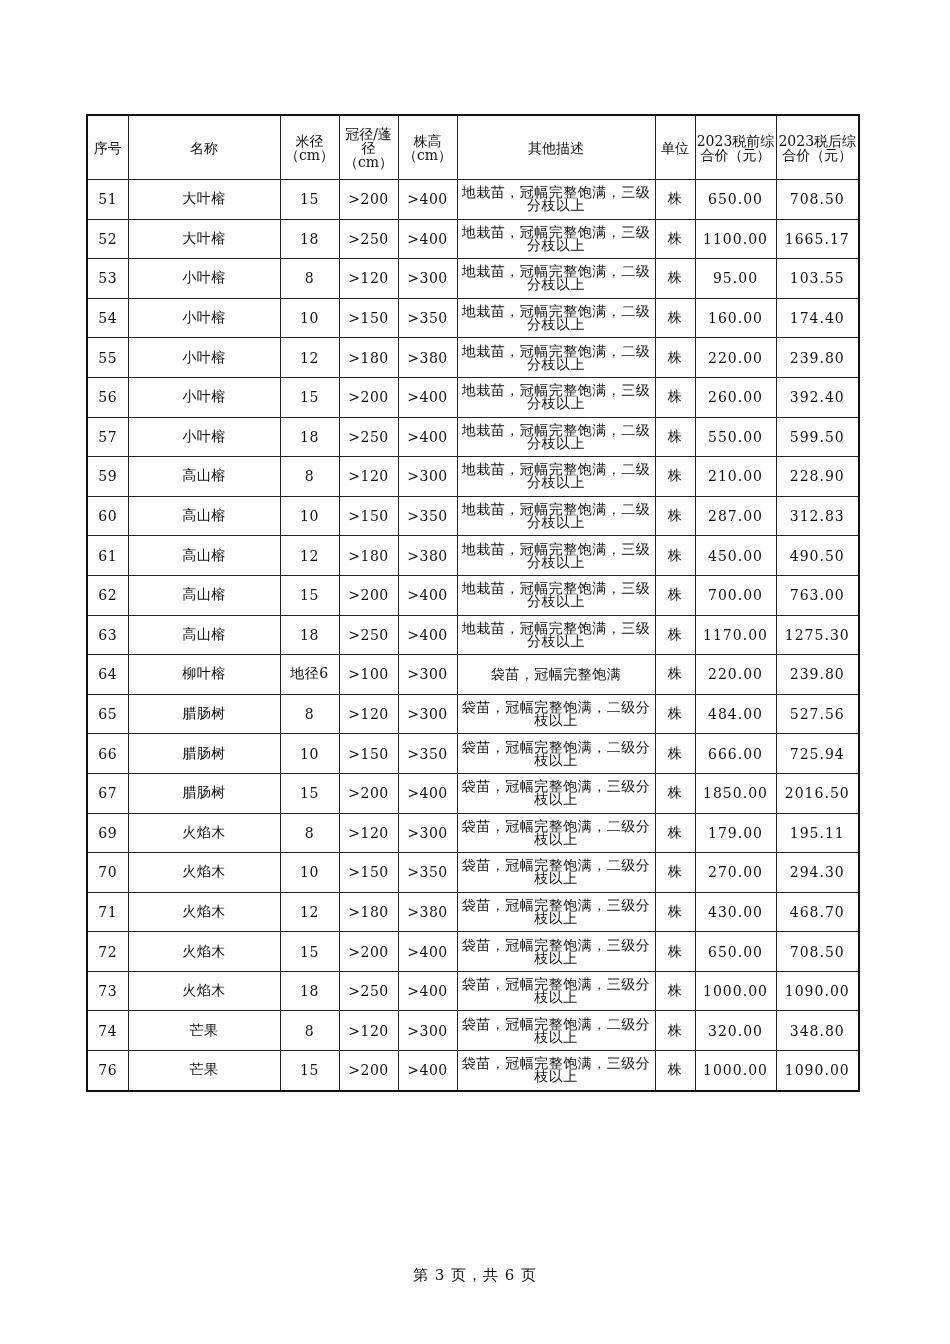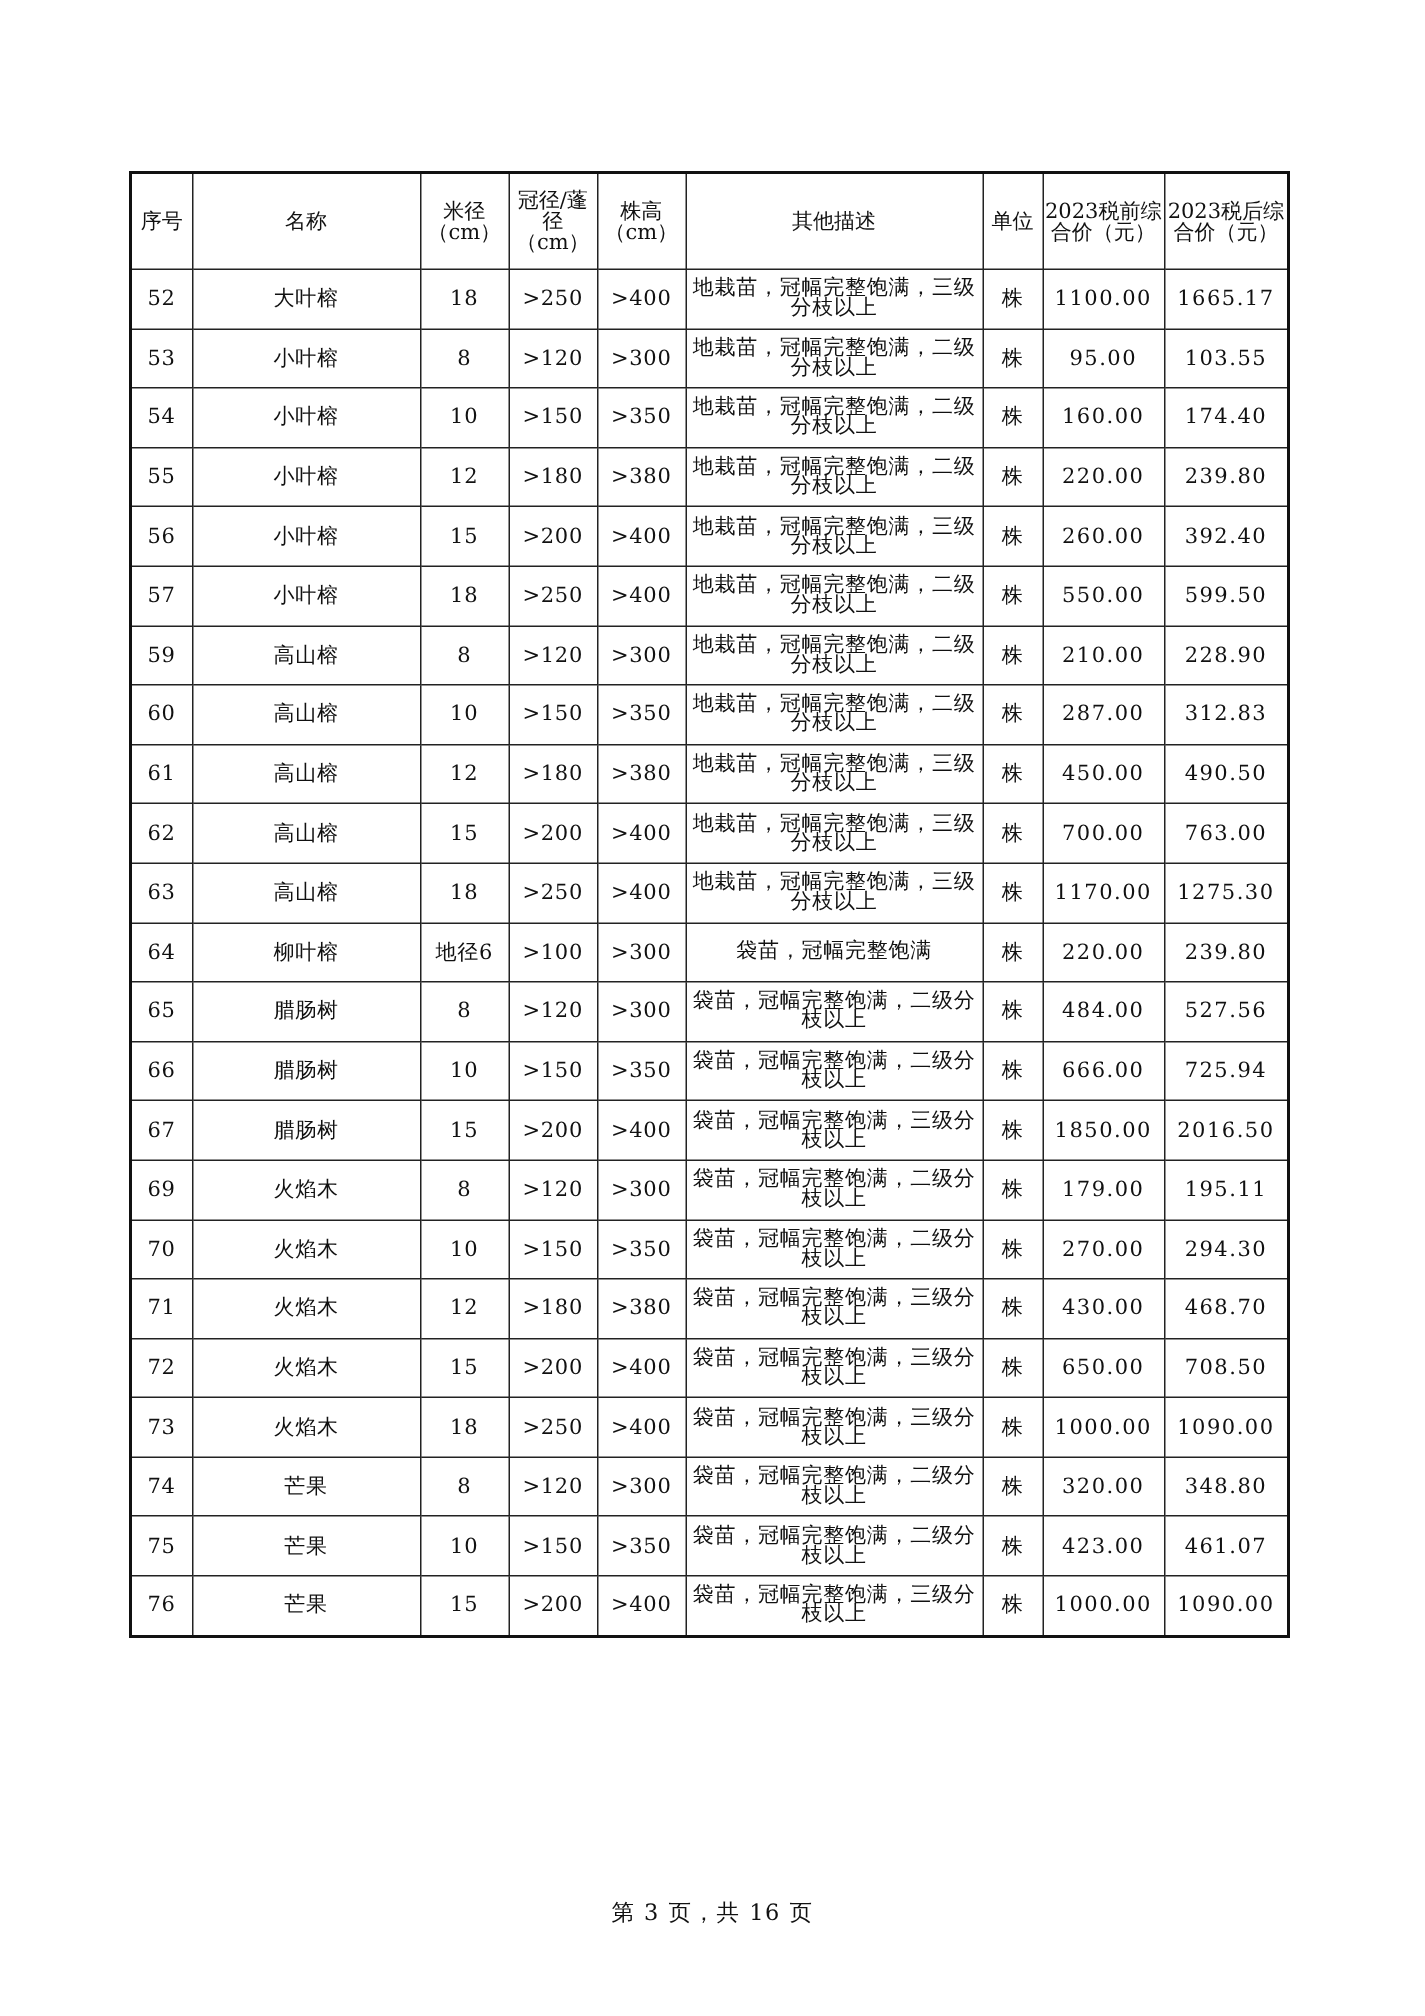--- a/index.html
+++ b/index.html
@@ -36,20 +36,31 @@
       <th>冠径/蓬径（cm）</th>
       <th>株高（cm）</th>
       <th>其他描述</th>
       <th>单位</th>
       <th>2023税前综合价（元）</th>
       <th>2023税后综合价（元）</th>
     </tr>
   </thead>
   <tbody id="tbody">
       <tr>
+        <td>51</td>
+        <td>大叶榕</td>
+        <td>15</td>
+        <td>&gt;200</td>
+        <td>&gt;400</td>
+        <td class="desc">地栽苗，冠幅完整饱满，三级分枝以上</td>
+        <td>株</td>
+        <td class="num">650.00</td>
+        <td class="num">708.50</td>
+      </tr>
+      <tr>
         <td>52</td>
         <td>大叶榕</td>
         <td>18</td>
         <td>&gt;250</td>
         <td>&gt;400</td>
         <td class="desc">地栽苗，冠幅完整饱满，三级分枝以上</td>
         <td>株</td>
         <td class="num">1100.00</td>
         <td class="num">1665.17</td>
       </tr>
@@ -267,37 +278,26 @@
         <td>芒果</td>
         <td>8</td>
         <td>&gt;120</td>
         <td>&gt;300</td>
         <td class="desc">袋苗，冠幅完整饱满，二级分枝以上</td>
         <td>株</td>
         <td class="num">320.00</td>
         <td class="num">348.80</td>
       </tr>
       <tr>
-        <td>75</td>
-        <td>芒果</td>
-        <td>10</td>
-        <td>&gt;150</td>
-        <td>&gt;350</td>
-        <td class="desc">袋苗，冠幅完整饱满，二级分枝以上</td>
-        <td>株</td>
-        <td class="num">423.00</td>
-        <td class="num">461.07</td>
-      </tr>
-      <tr>
         <td>76</td>
         <td>芒果</td>
         <td>15</td>
         <td>&gt;200</td>
         <td>&gt;400</td>
         <td class="desc">袋苗，冠幅完整饱满，三级分枝以上</td>
         <td>株</td>
         <td class="num">1000.00</td>
         <td class="num">1090.00</td>
       </tr>
     </tbody>
 </table>
 
-<div class="footer">第 3 页，共 16 页</div>
+<div class="footer">第 3 页，共 6 页</div>
 
 </body></html>

